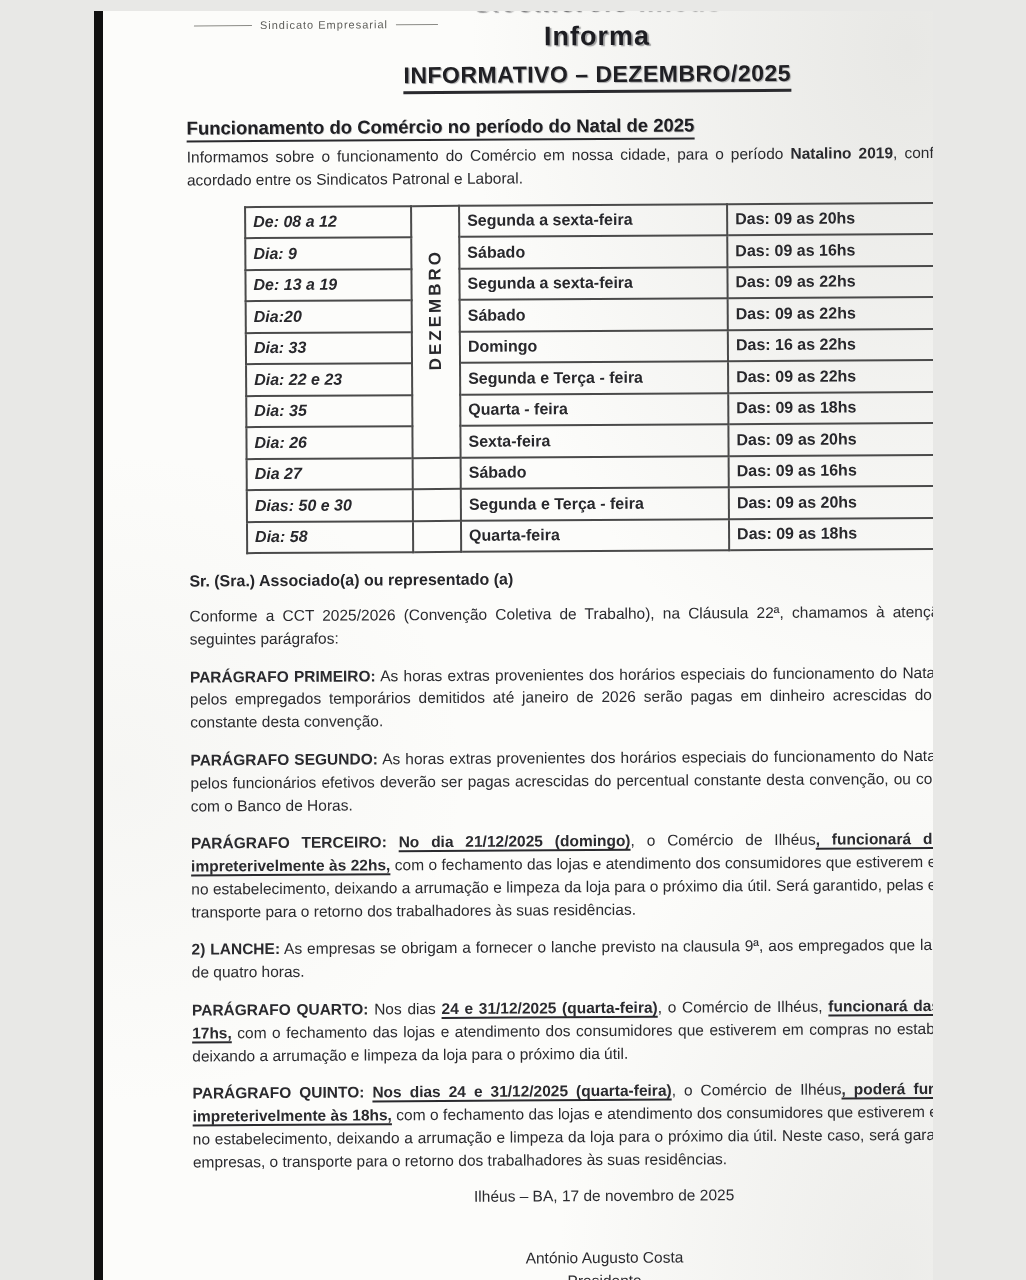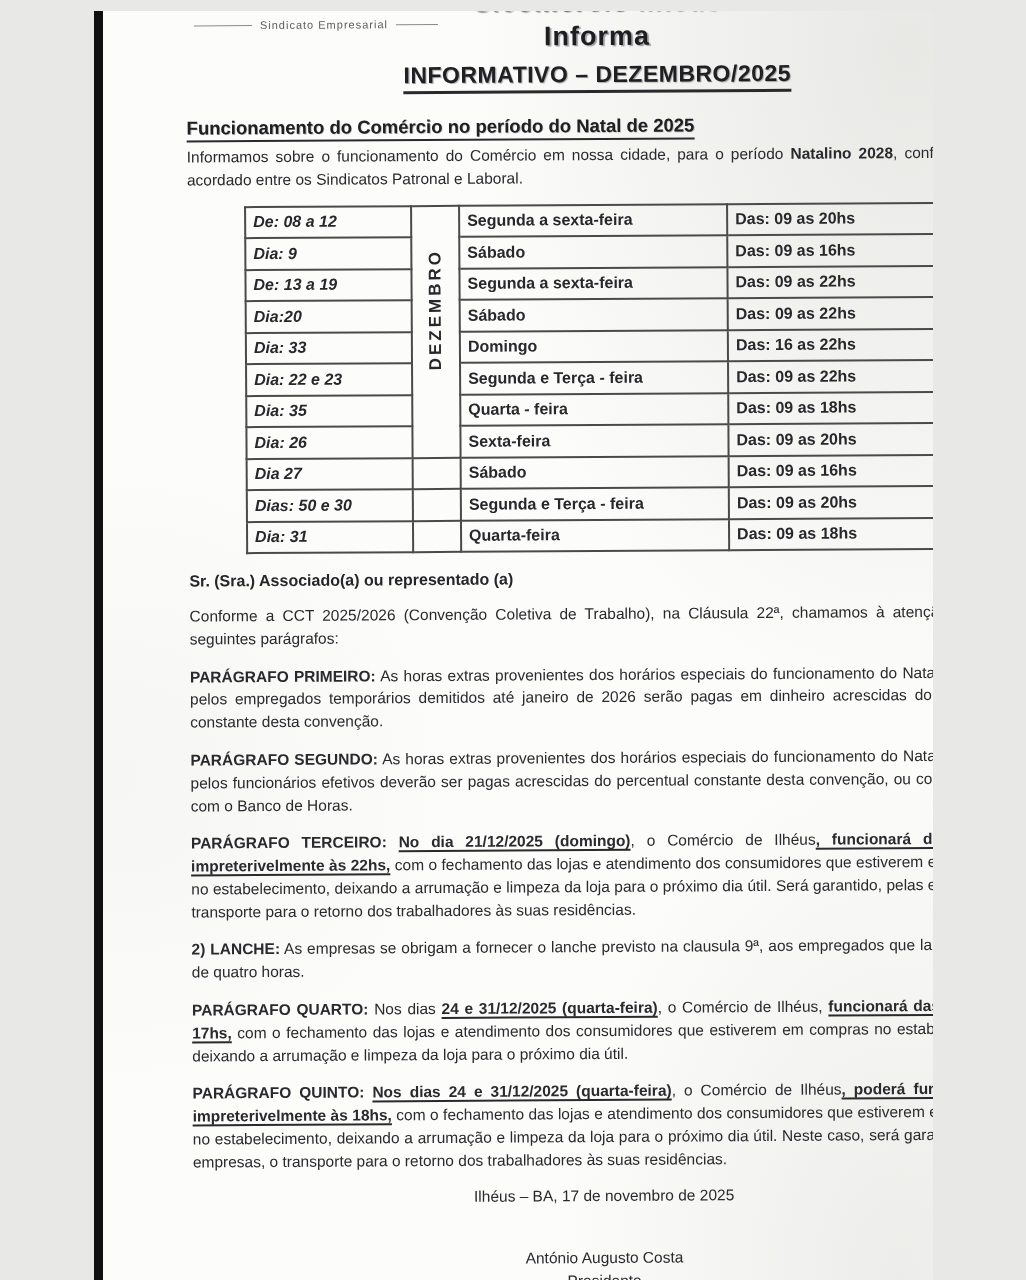--- a/index.html
+++ b/index.html
@@ -118,21 +118,21 @@
     <div class="informa">Informa</div>
 
     <div class="title-wrap">
       <span class="title">INFORMATIVO – DEZEMBRO/2025</span>
     </div>
 
     <div class="section-heading-wrap">
       <span class="section-heading">Funcionamento do Comércio no período do Natal de 2025</span>
     </div>
 
-    <p class="para intro"><span>Informamos sobre o funcionamento do Comércio em nossa cidade, para o período </span><span class="b">Natalino 2028</span><span>, conforme ficou acordado entre os Sindicatos Patronal e Laboral.</span></p>
+    <p class="para intro"><span>Informamos sobre o funcionamento do Comércio em nossa cidade, para o período </span><span class="b">Natalino 2019</span><span>, conforme ficou acordado entre os Sindicatos Patronal e Laboral.</span></p>
 
     <table class="schedule">
       <tbody id="schedule-body">
           <tr>
             <td class="c-date">De: 08 a 12</td>
             <td class="c-month" rowspan="8"><span class="vert">DEZEMBRO</span></td>
             <td class="c-day">Segunda a sexta-feira</td>
             <td class="c-hours">Das: 09 as 20hs</td>
           </tr>
           <tr>
@@ -176,21 +176,21 @@
             <td class="c-day">Sábado</td>
             <td class="c-hours">Das: 09 as 16hs</td>
           </tr>
           <tr>
             <td class="c-date">Dias: 50 e 30</td>
             <td class="c-month-empty"></td>
             <td class="c-day">Segunda e Terça - feira</td>
             <td class="c-hours">Das: 09 as 20hs</td>
           </tr>
           <tr>
-            <td class="c-date">Dia: 31</td>
+            <td class="c-date">Dia: 58</td>
             <td class="c-month-empty"></td>
             <td class="c-day">Quarta-feira</td>
             <td class="c-hours">Das: 09 as 18hs</td>
           </tr>
         </tbody>
     </table>
 
     <div class="salutation">Sr. (Sra.) Associado(a) ou representado (a)</div>
 
     <p class="para p-gap">Conforme a CCT 2025/2026 (Convenção Coletiva de Trabalho), na Cláusula 22ª, chamamos à atenção para os seguintes parágrafos:</p>

